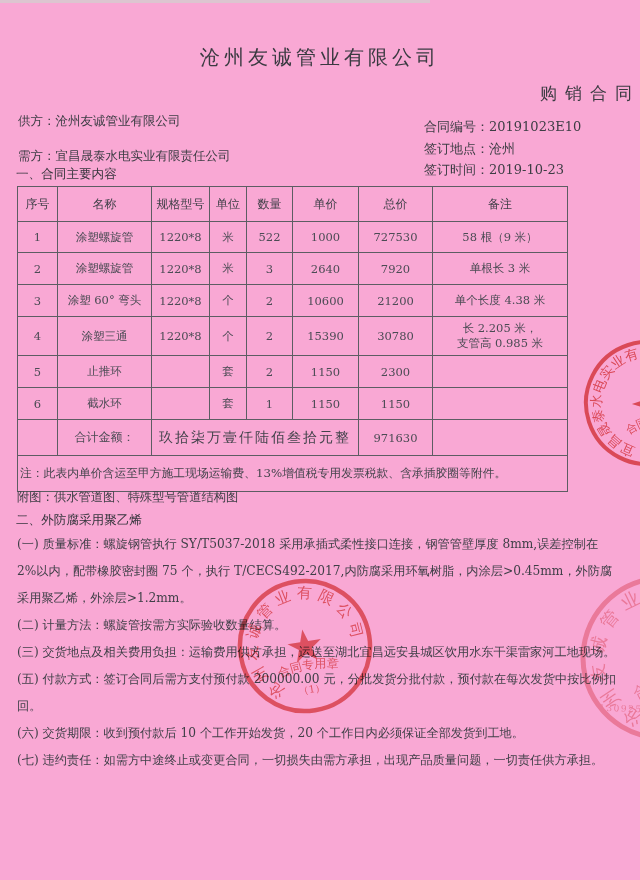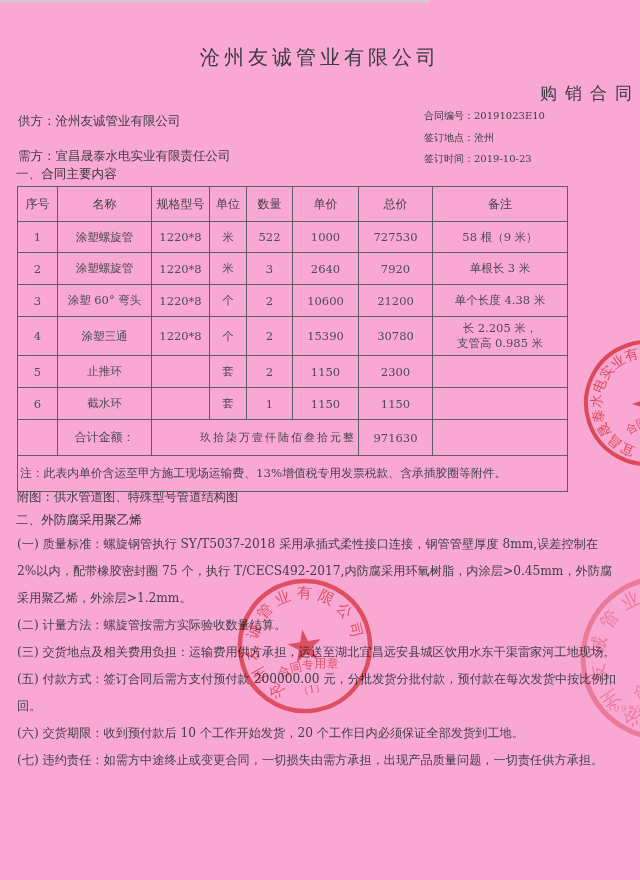--- a/index.html
+++ b/index.html
@@ -14,40 +14,40 @@
   .doc-title {
     position:absolute; top:44px; left:0; width:100%; text-align:center;
     font-size:20px; letter-spacing:4px; color:#3a3a41; font-weight:500;
   }
   .doc-subtitle {
     position:absolute; top:82px; left:0; width:100%; text-align:right;
     font-size:17px; letter-spacing:8px; color:#3a3a41;
   }
   .meta-left-1 { position:absolute; top:113px; left:18px; font-size:12.5px; }
   .meta-left-2 { position:absolute; top:148px; left:18px; font-size:12.5px; }
-  .meta-right { position:absolute; top:105px; left:424px; font-size:10px; line-height:21.5px; }
+  .meta-right { position:absolute; top:116px; left:424px; font-size:13px; line-height:21.5px; }
   .sec-heading { position:absolute; left:16px; font-size:12.6px; color:#35353c; }
   #sec1-heading { top:166px; }
   #sec2-heading { top:512px; }
 
   table.main {
     position:absolute; top:186px; left:17px; width:550px;
     border-collapse:collapse; table-layout:fixed;
     font-size:11.5px; color:#4b4b54; text-align:center;
   }
   table.main th, table.main td {
     border:1px solid #5d5d63; padding:0 2px; overflow:hidden;
     font-weight:normal;
   }
   tr.h-head { height:35px; } tr.h-head th { font-size:12px; color:#3f3f47; }
   tr.h-r1 { height:31px; } tr.h-r2 { height:32px; } tr.h-r3 { height:32px; }
   tr.h-r4 { height:39px; } tr.h-r5 { height:32px; } tr.h-r6 { height:32px; }
   tr.h-total { height:36px; } tr.h-note { height:36px; }
   td.remark { white-space:pre-line; line-height:15px; }
-  td.amount-words { font-size:11px; letter-spacing:2px; color:#43434b;text-align:right; }
+  td.amount-words { font-size:14px; letter-spacing:2px; color:#43434b; }
   td.note-cell { text-align:left; padding:0 8px; font-size:11.8px; color:#44444c; }
   td.total-label { font-size:12px; }
 
   .attachment-line { position:absolute; top:489px; left:17px; font-size:12.3px; }
 
   .clauses { position:absolute; top:531px; left:17px; width:599px;
     font-size:12.2px; line-height:27px; color:#3f3f47; }
   .clauses p { margin:0; }
   .clauses p.hang { padding-left:30px; text-indent:-30px; }
 

